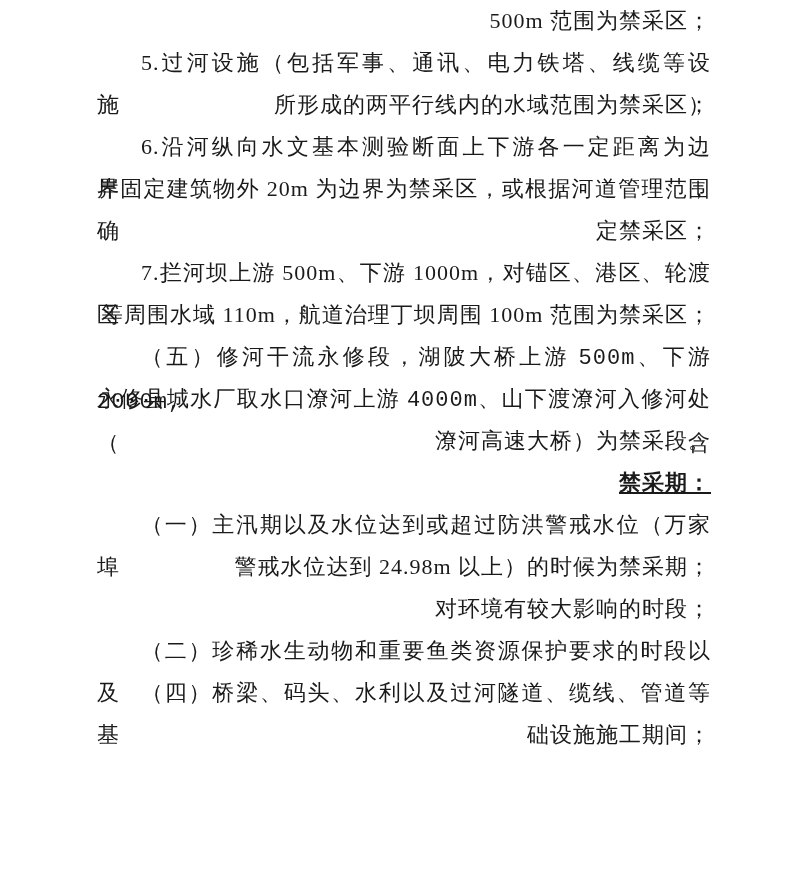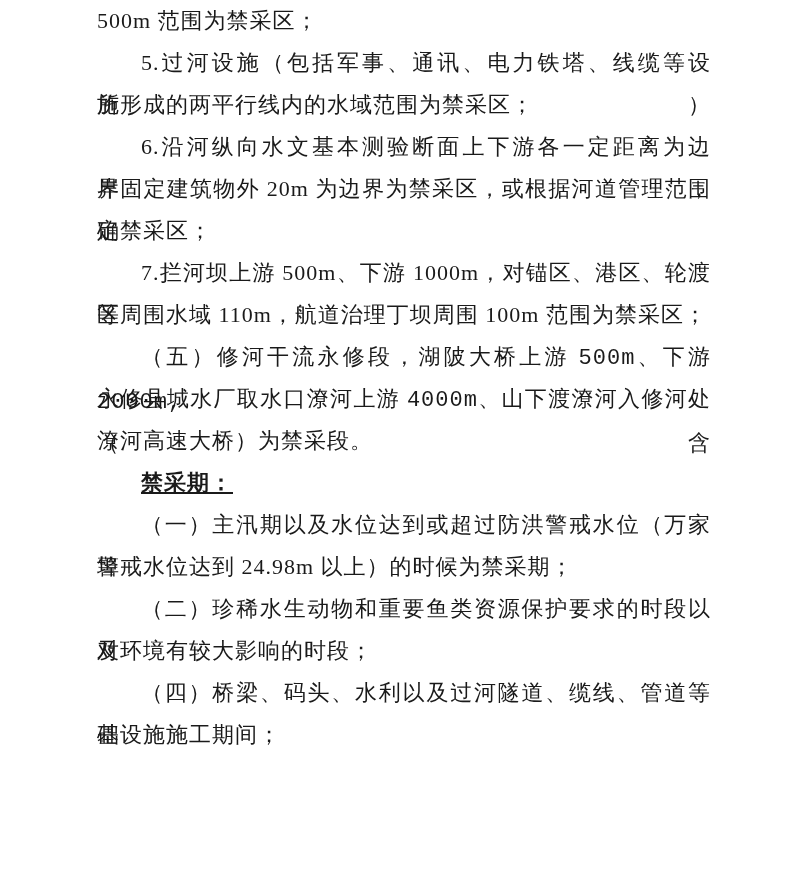--- a/index.html
+++ b/index.html
@@ -22,21 +22,21 @@
     top: 0;
     width: 614px;
   }
   .line {
     height: 42px;
     line-height: 42px;
     font-size: 22px;
     letter-spacing: 1px;
     white-space: pre-wrap;
     overflow: visible;
-    text-align: left;
+    text-align: right;
   }
   .indent {
     text-indent: 44px;
   }
   .just {
     text-align: justify;
     text-align-last: justify;
     text-justify: inter-character;
   }
   .heading {
@@ -64,19 +64,19 @@
     <div class="line">等周围水域 110m，航道治理丁坝周围 100m 范围为禁采区；</div>
 
     <div class="line indent just"><span>（五）修河干流永修段，湖陂大桥上游 </span><span class="num">500m</span><span>、下游 </span><span class="num">2000m,</span></div>
     <div class="line just"><span>永修县城水厂取水口潦河上游 </span><span class="num">4000m</span><span>、山下渡潦河入修河处（含</span></div>
     <div class="line">潦河高速大桥）为禁采段。</div>
 
     <div class="line indent heading">禁采期：</div>
 
     <div class="line indent just">（一）主汛期以及水位达到或超过防洪警戒水位（万家埠</div>
     <div class="line">警戒水位达到 24.98m 以上）的时候为禁采期；</div>
+    <div class="line">对环境有较大影响的时段；</div>
     <div class="line indent just">（二）珍稀水生动物和重要鱼类资源保护要求的时段以及</div>
-    <div class="line">对环境有较大影响的时段；</div>
     <div class="line indent just">（四）桥梁、码头、水利以及过河隧道、缆线、管道等基</div>
     <div class="line">础设施施工期间；</div>
 
   </div>
 </div>
 
 </body></html>

